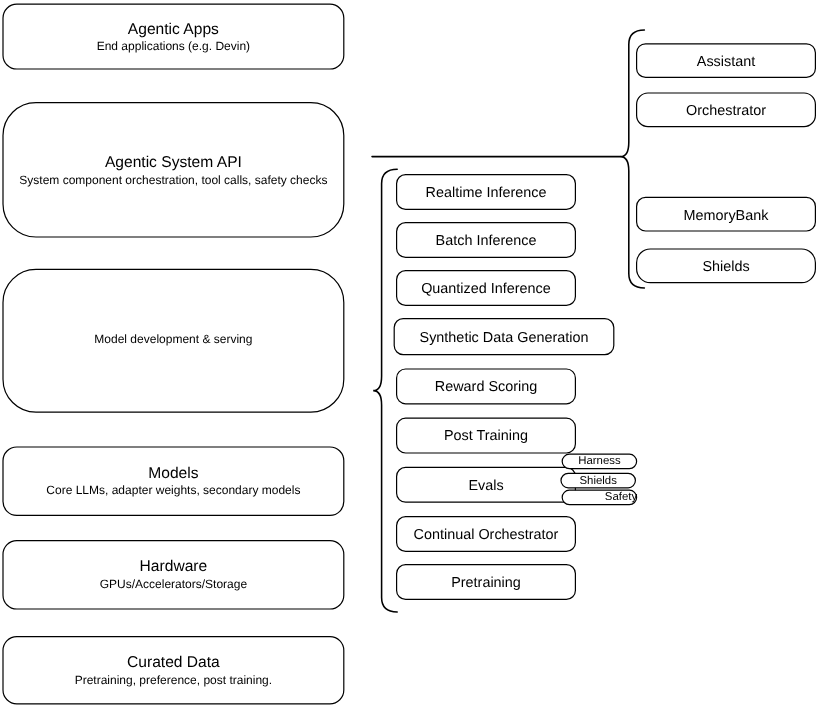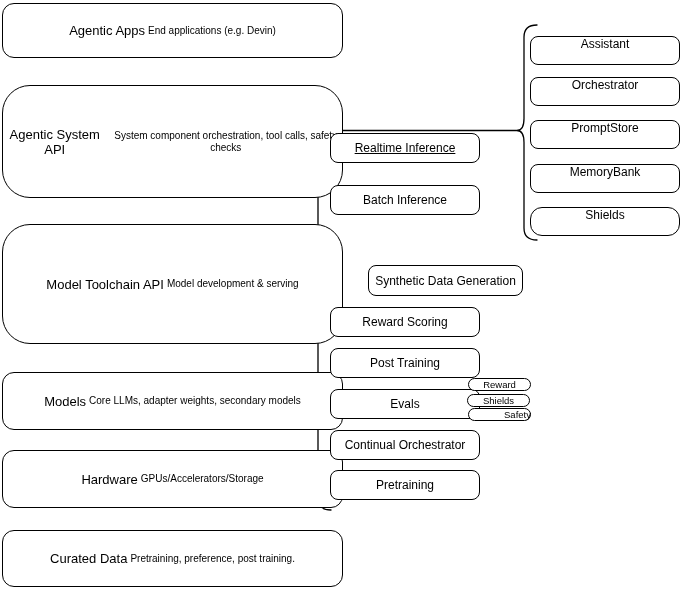--- a/index.html
+++ b/index.html
@@ -14,25 +14,25 @@
   }
   .overlay {
     position: absolute;
     left: 0; top: 0;
     width: 682px; height: 591px;
     pointer-events: none;
   }
   .lbox {
     position: absolute;
     left: 2px;
-    width: 341px;
+    width: 285px;
     border: 1px solid #000000;
     background: #ffffff;
     display: flex;
-    flex-direction: row;
+    flex-direction: column;
     align-items: center;
     justify-content: center;
     gap: 3px;
     text-align: center;
     box-sizing: border-box;
   }
   .r-sm { border-radius: 12px; }
   .r-lg { border-radius: 28px; }
   .ltitle { font-size: 13px; line-height: 15px; }
   .lsub { font-size: 10px; line-height: 12px; }
@@ -53,21 +53,21 @@
   }
   .rbox {
     position: absolute;
     left: 530px;
     width: 150px;
     height: 29px;
     border: 1px solid #000000;
     border-radius: 8px;
     background: #ffffff;
     display: flex;
-    align-items: flex-start;
+    align-items: center;
     justify-content: center;
     font-size: 12px;
     text-align: center;
     box-sizing: border-box;
   }
   .pill {
     position: absolute;
     left: 468px;
     width: 63px;
     height: 13px;
@@ -99,79 +99,78 @@
 
   <div class="lbox r-sm" style="top:3px;height:55px;">
     <div class="ltitle">Agentic Apps</div>
     <div class="lsub">End applications (e.g. Devin)</div>
   </div>
   <div class="lbox r-lg" style="top:85px;height:113px;">
     <div class="ltitle">Agentic System API</div>
     <div class="lsub">System component orchestration, tool calls, safety checks</div>
   </div>
   <div class="lbox r-lg" style="top:224px;height:120px;">
-    <div class="ltitle">Model Toolchain API</div>
     <div class="lsub">Model development &amp; serving</div>
   </div>
   <div class="lbox r-sm" style="top:372px;height:58px;">
     <div class="ltitle">Models</div>
     <div class="lsub">Core LLMs, adapter weights, secondary models</div>
   </div>
   <div class="lbox r-sm" style="top:450px;height:58px;align-items:center;">
     <div class="ltitle">Hardware</div>
     <div class="lsub">GPUs/Accelerators/Storage</div>
   </div>
   <div class="lbox r-sm" style="top:530px;height:57px;">
     <div class="ltitle">Curated Data</div>
     <div class="lsub">Pretraining, preference, post training.</div>
   </div>
 
-  <div class="mid" style="top:133px;text-decoration:underline;">
+  <div class="mid" style="top:145px;">
     <span>Realtime Inference</span>
   </div>
   <div class="mid" style="top:185px;">
     <span>Batch Inference</span>
   </div>
-  <div class="mid" style="top:265px;left:328px;width:155px;height:31px;margin-left:40px;">
+  <div class="mid" style="top:225px;">
+    <span>Quantized Inference</span>
+  </div>
+  <div class="mid" style="top:265px;left:328px;width:184px;height:31px;">
     <span>Synthetic Data Generation</span>
   </div>
   <div class="mid" style="top:307px;">
     <span>Reward Scoring</span>
   </div>
   <div class="mid" style="top:348px;">
     <span>Post Training</span>
   </div>
   <div class="mid" style="top:389px;">
     <span>Evals</span>
   </div>
   <div class="mid" style="top:430px;">
     <span>Continual Orchestrator</span>
   </div>
   <div class="mid" style="top:470px;">
     <span>Pretraining</span>
   </div>
 
   <div class="pill" style="top:378px;">
-    <span>Reward</span>
+    <span>Harness</span>
   </div>
   <div class="pill" style="top:394px;left:467px;">
     <span>Shields</span>
   </div>
   <div class="pill" style="top:408px;padding-left:36px;">
     <span>Safety</span>
   </div>
 
   <div class="rbox" style="top:36px;">
     <span>Assistant</span>
   </div>
-  <div class="rbox" style="top:77px;">
+  <div class="rbox" style="top:77px;border-radius:10px;">
     <span>Orchestrator</span>
-  </div>
-  <div class="rbox" style="top:120px;">
-    <span>PromptStore</span>
   </div>
   <div class="rbox" style="top:164px;">
     <span>MemoryBank</span>
   </div>
   <div class="rbox" style="top:207px;border-radius:12px;">
     <span>Shields</span>
   </div>
 
 </div>
 

